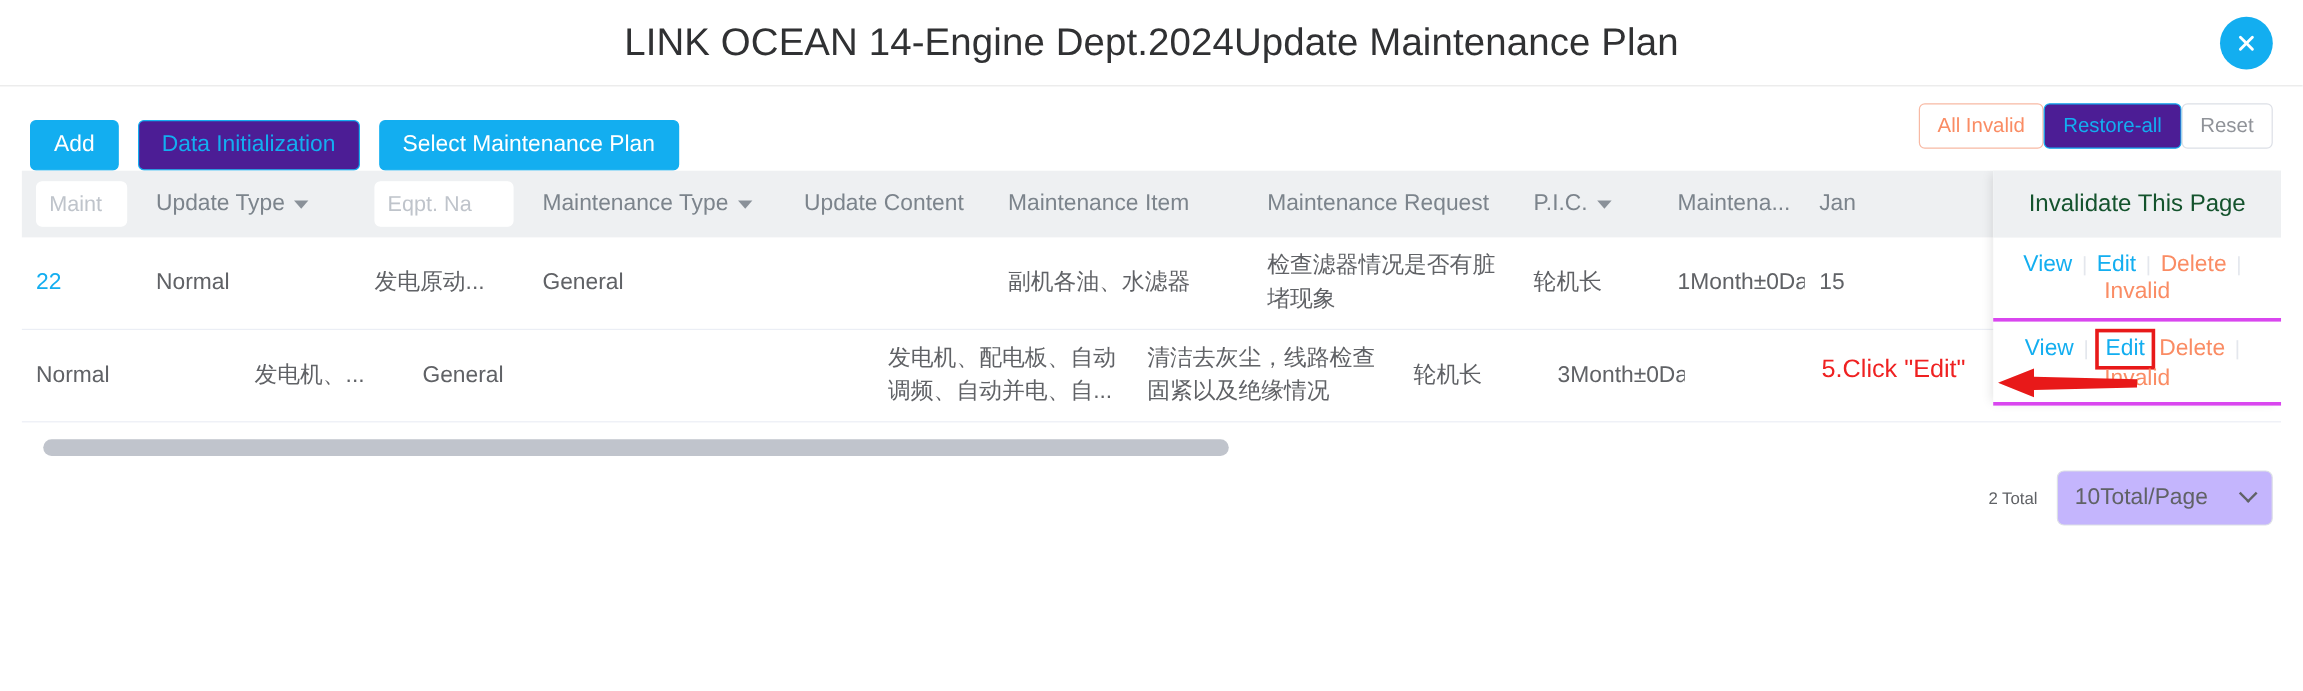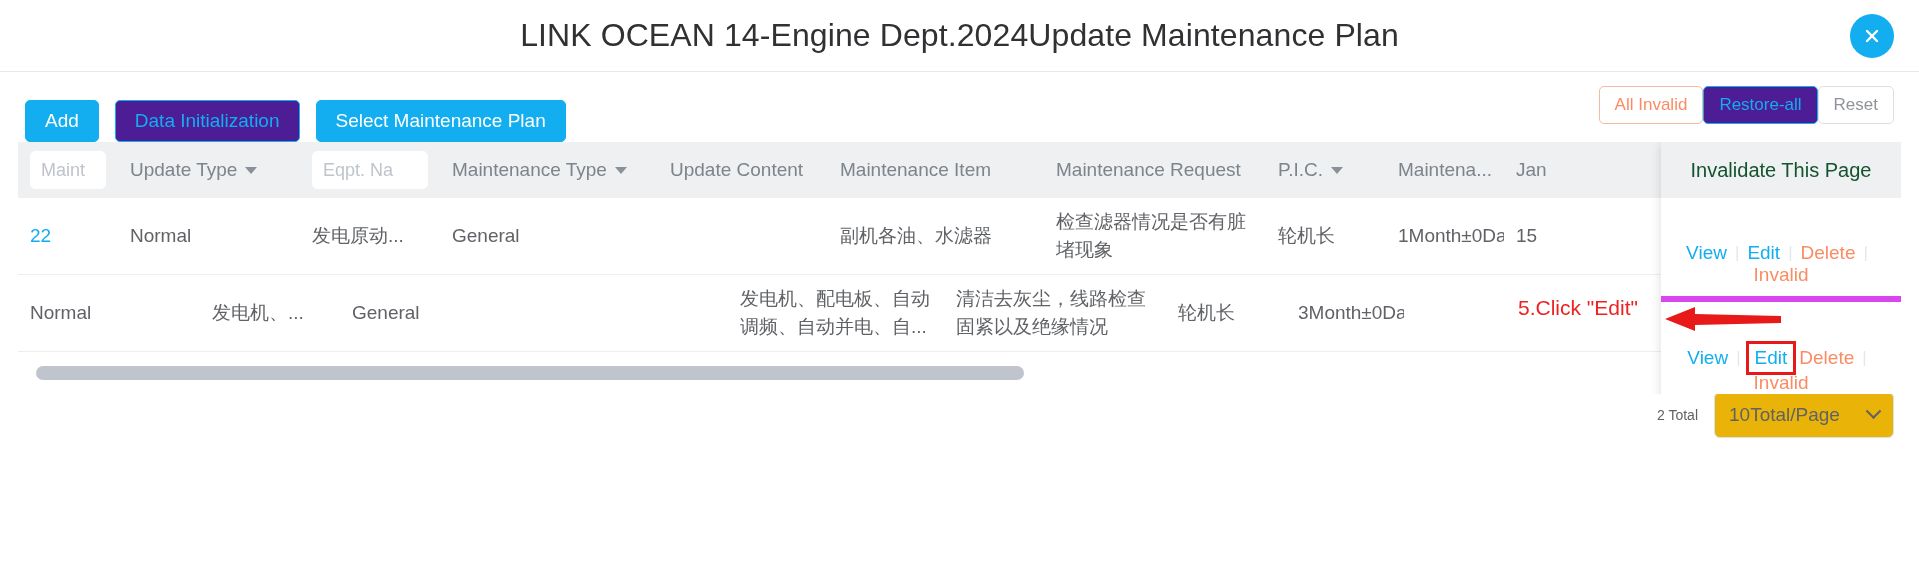--- a/index.html
+++ b/index.html
@@ -121,25 +121,24 @@
     box-shadow: -3px 0 9px -2px rgba(0,0,0,.12);
     z-index: 5;
   }
   .fixed-col .fc-head {
     height: 56px; background: #eef0f2;
     display: flex; align-items: center; justify-content: center;
     font-size: 20px; color: #14532d;
   }
   .fixed-col .fc-cell {
     min-height: 70px;
-    border-bottom: 6px solid #d946ef;
+    border-bottom: 3px solid #d946ef;
     display: flex; flex-wrap: wrap; align-items: center; justify-content: center;
     padding: 8px 10px;
     text-align: center;
-    margin-top: 34px;
   }
   .link { font-size: 19px; cursor: pointer; white-space: nowrap; }
   .link-blue { color: #13aef0; }
   .link-orange { color: #fa8c64; }
   .sep { color: #e4e7ed; margin: 0 8px; font-size: 17px; }
   .fc-row-inner { width: 100%; }
   .fc-line { display: flex; align-items: center; justify-content: center; }
 
   
   .hl-box {
@@ -167,21 +166,21 @@
     position: absolute;
     right: 25px; top: 392px;
     display: flex; align-items: center; gap: 16px;
   }
   .total-text { font-size: 14px; color: #606266; }
   .page-select {
     height: 46px; min-width: 180px;
     border: 1px solid #dcdfe6; border-radius: 6px;
     display: flex; align-items: center; justify-content: space-between;
     padding: 0 14px; font-size: 19px; color: #606266;
-    background: #eab308; cursor: pointer;
+    background: #c4b5fd; cursor: pointer;
   }
   .chev {
     width: 11px; height: 11px;
     border-right: 2px solid #606266;
     border-bottom: 2px solid #606266;
     transform: rotate(45deg) translate(-3px,-3px);
   }
 
   
   .annot-text {

